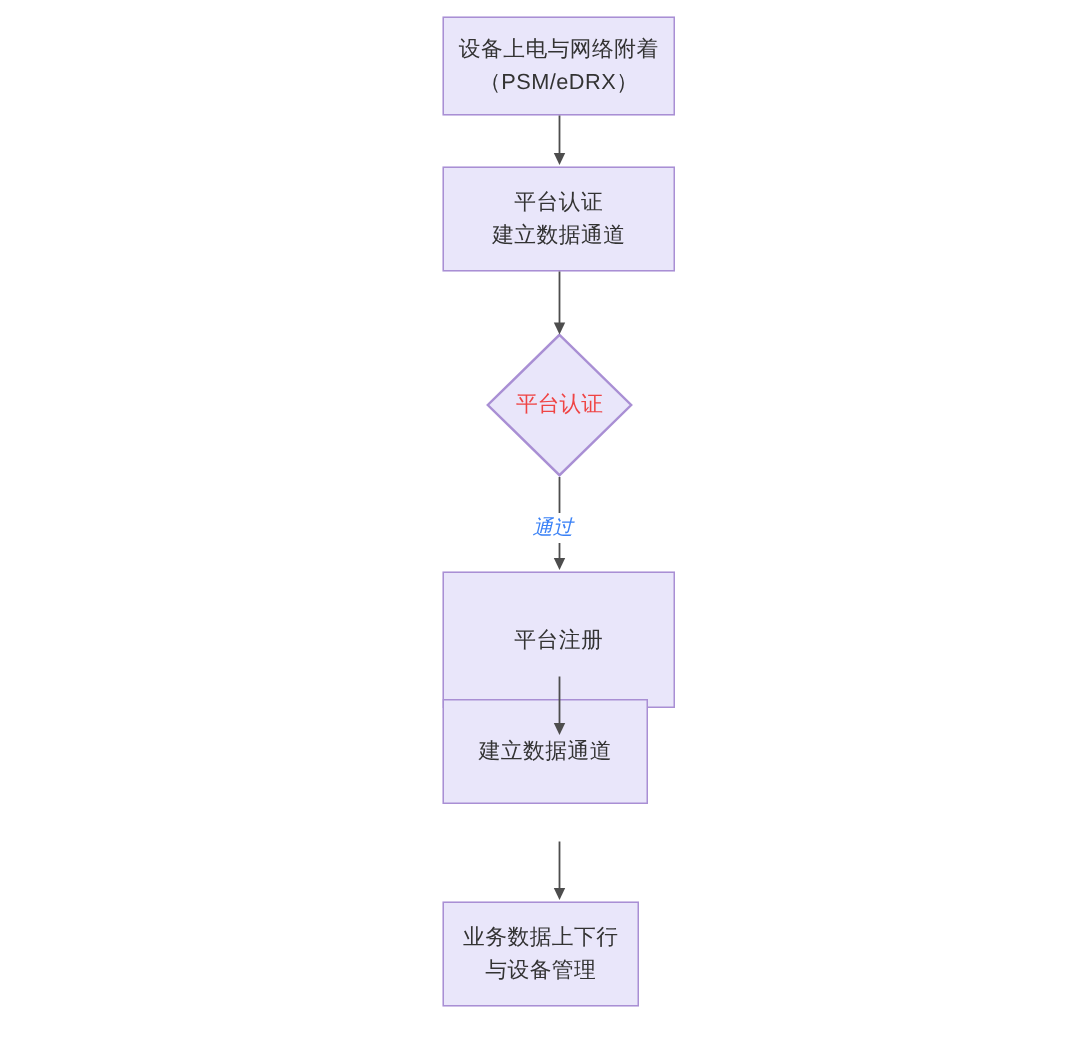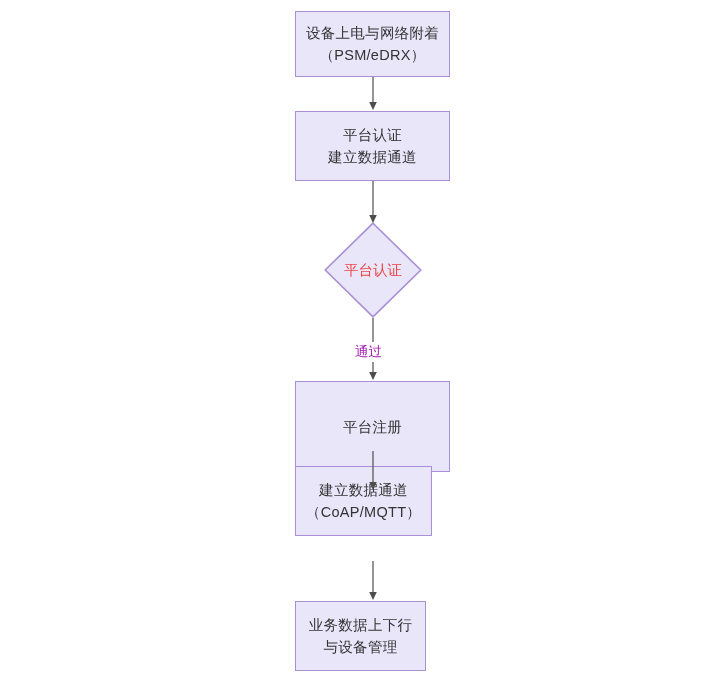--- a/index.html
+++ b/index.html
@@ -60,27 +60,28 @@
     z-index: 2;
     color: #ef4444;
     font-size: 14.5px;
     line-height: 22px;
     text-align: center;
     white-space: nowrap;
   }
   .edge-label {
     position: absolute;
     background: #ffffff;
-    color: #a21caf;
+    color: #3b82f6;
     font-size: 13.5px;
     line-height: 18px;
     padding: 1px 3px;
     white-space: nowrap;
     text-align: center;
     z-index: 3;
+    font-style: italic;
   }
   svg.connectors {
     position: absolute;
     left: 0;
     top: 0;
     width: 726px;
     height: 700px;
     z-index: 1;
     pointer-events: none;
   }
@@ -121,21 +122,20 @@
   </div>
 
   <div class="edge-label" style="left:352px; top:342px;">通过</div>
 
   <div class="node node-rect" style="left:295px; top:381px; width:155px; height:91px;">
     <span class="node-line">平台注册</span>
   </div>
 
   <div class="node node-rect" style="left:295px; top:466px; width:137px; height:70px;">
     <span class="node-line">建立数据通道</span>
-    <span class="node-line">（CoAP/MQTT）</span>
   </div>
 
   <div class="node node-rect" style="left:295px; top:601px; width:131px; height:70px;">
     <span class="node-line">业务数据上下行</span>
     <span class="node-line">与设备管理</span>
   </div>
 
 </div>
 
 </body></html>

